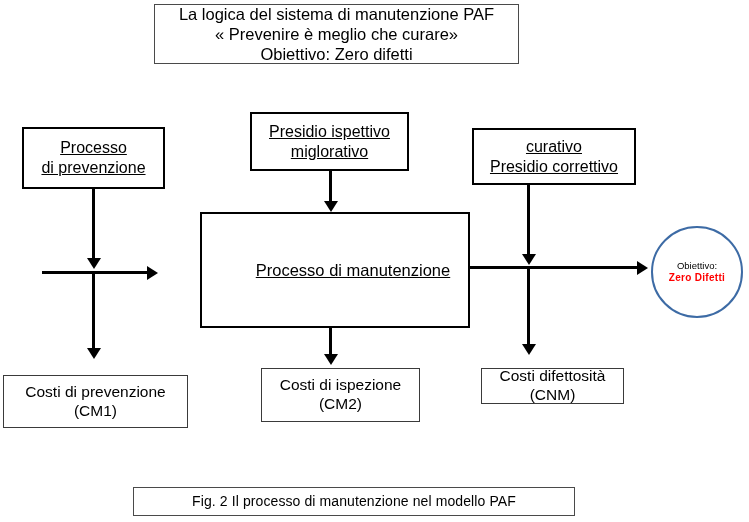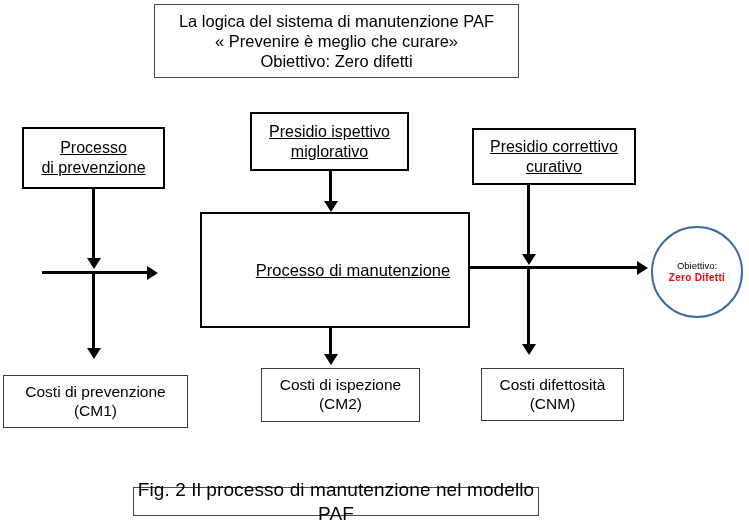--- a/index.html
+++ b/index.html
@@ -35,21 +35,21 @@
   }
   .box-thin {
     border: 1.5px solid #3a3a3a;
   }
   .box-title {
     border: 1.5px solid #4a4a4a;
   }
 
   
   #title-box {
-    left: 154px; top: 4px; width: 365px; height: 74px;
+    left: 154px; top: 4px; width: 365px; height: 60px;
     font-size: 16.5px;
   }
   #box-prevenzione {
     left: 22px; top: 127px; width: 143px; height: 62px;
     font-size: 16px;
   }
   #box-ispettivo {
     left: 250px; top: 112px; width: 159px; height: 59px;
     font-size: 16px;
   }
@@ -65,26 +65,26 @@
   #box-cm1 {
     left: 3px; top: 368px; width: 185px; height: 53px;
     font-size: 15.5px;
     margin-top: 7px;
   }
   #box-cm2 {
     left: 261px; top: 368px; width: 159px; height: 54px;
     font-size: 15.5px;
   }
   #box-cnm {
-    left: 481px; top: 368px; width: 143px; height: 53px;
+    left: 481px; top: 368px; width: 143px; height: 36px;
     font-size: 15.5px;
   }
   #caption-box {
-    left: 133px; top: 487px; width: 406px; height: 29px;
-    font-size: 19px;
+    left: 133px; top: 487px; width: 442px; height: 29px;
+    font-size: 14px;
     letter-spacing: 0.1px;
   }
 
   
   #goal-circle {
     position: absolute;
     left: 651px; top: 226px;
     width: 92px; height: 92px;
     box-sizing: border-box;
     border: 2.5px solid #3d6ba5;
@@ -157,22 +157,22 @@
 
   <div class="box box-thick" id="box-ispettivo">
     <div>
       <div>Presidio ispettivo</div>
       <div>miglorativo</div>
     </div>
   </div>
 
   <div class="box box-thick" id="box-correttivo">
     <div>
+      <div>curativo</div>
       <div>Presidio correttivo</div>
-      <div>curativo</div>
     </div>
   </div>
 
   <div class="box box-thick" id="box-processo">
     <div>Processo di manutenzione</div>
   </div>
 
   <div id="goal-circle">
     <div class="goal-line1">Obiettivo:</div>
     <div class="goal-line2">Zero  Difetti</div>

